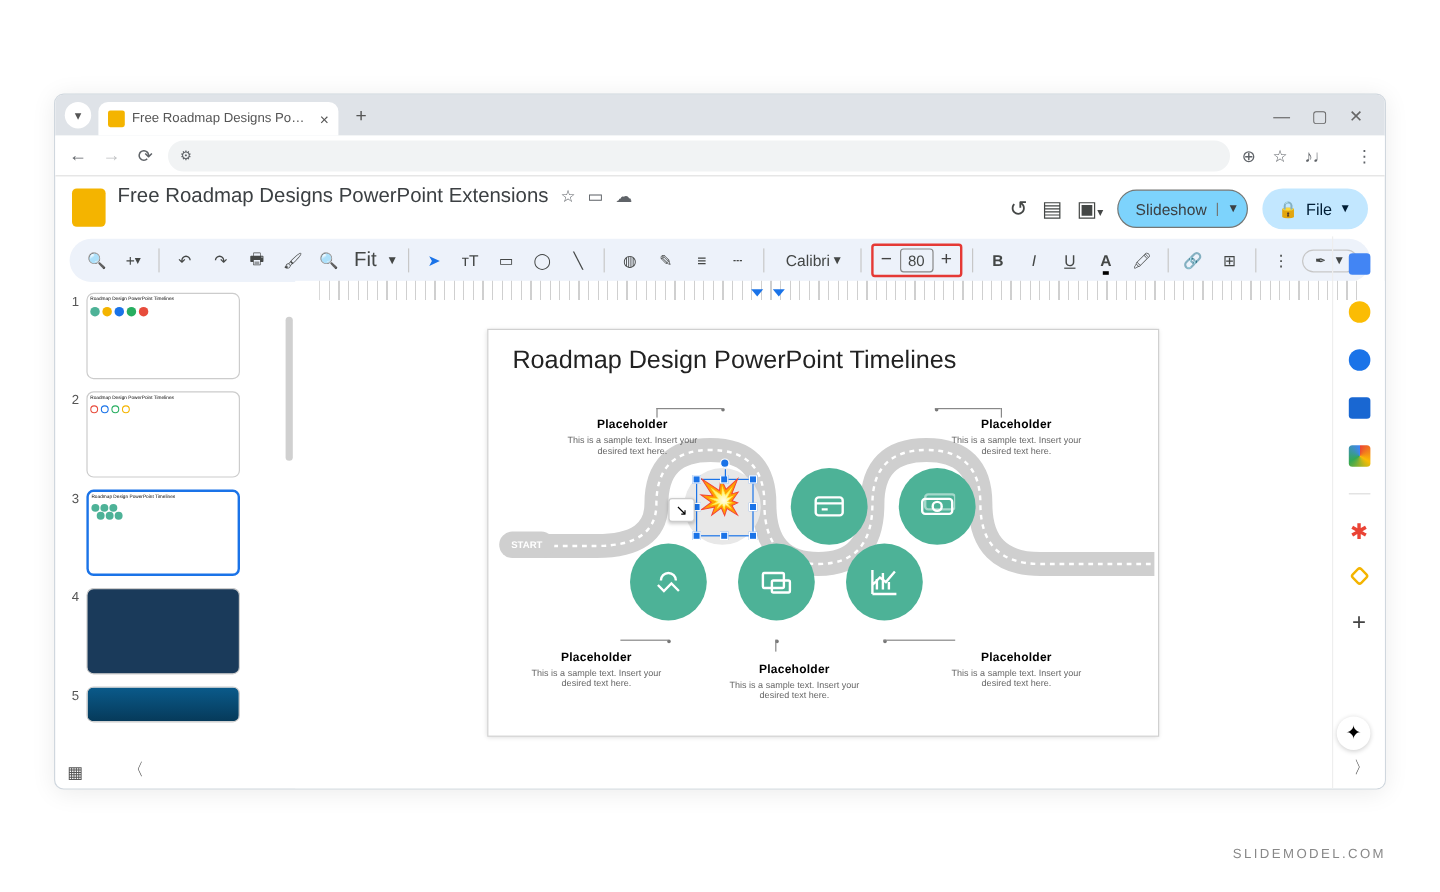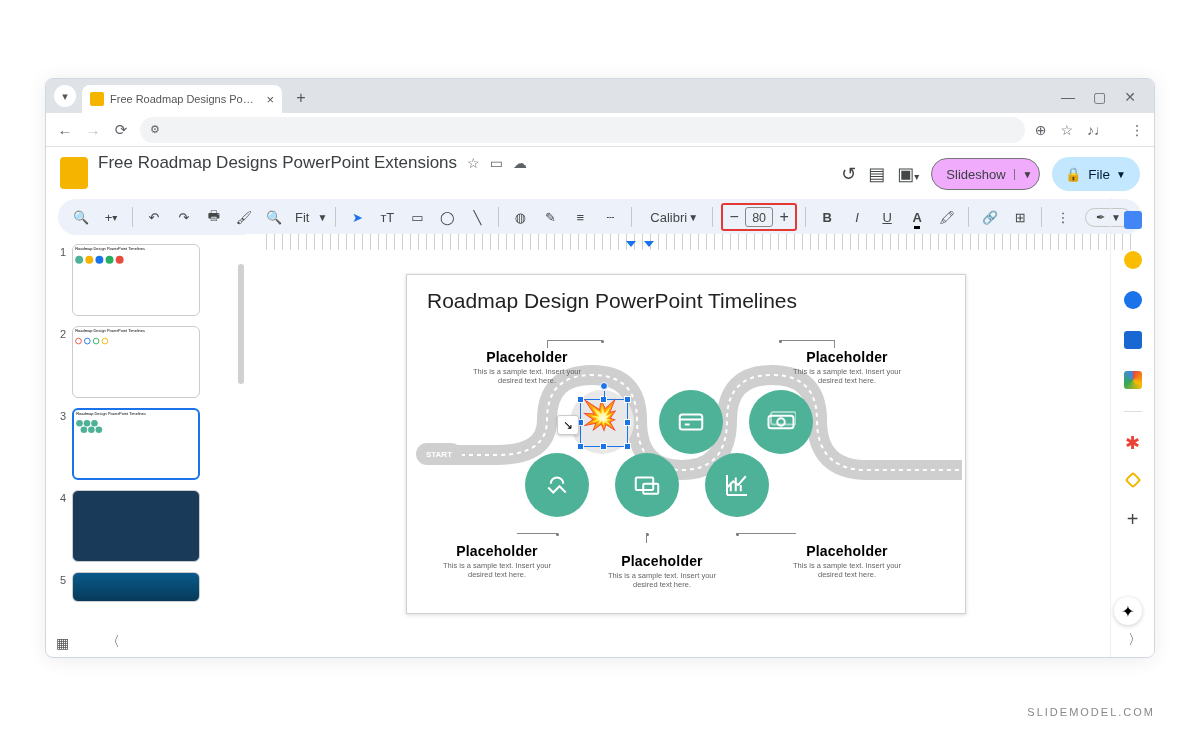--- a/index.html
+++ b/index.html
@@ -24,31 +24,31 @@
   .urlicons { display:flex; gap: 14px; color:#5f6368; font-size: 14px; align-items:center;}
   
   
   .appheader { padding: 6px 14px 2px 14px; display:flex; align-items:flex-start; gap: 10px; }
   .logo { width: 28px; height: 32px; background: #f4b400; border-radius: 4px; margin-top: 4px;}
   .titlearea { flex:1; }
   .doctitle { font-size: 17px; color:#3c4043; display:flex; align-items:center; gap: 10px;}
   .doctitle .ic { font-size: 14px; color:#5f6368;}
   .menubar { display:flex; gap: 14px; font-size: 12.5px; color:#3c4043; margin-top: 3px;}
   .rightactions { display:flex; align-items:center; gap: 12px; margin-top: 4px;}
-  .pill { height: 32px; border:1px solid #747775; border-radius: 18px; padding: 0 14px; display:flex; align-items:center; font-size: 13px; color:#3c4043; background:#f0abfc;}
+  .pill { height: 32px; border:1px solid #747775; border-radius: 18px; padding: 0 14px; display:flex; align-items:center; font-size: 13px; color:#3c4043; background:#7dd3fc;}
   .pill.split { padding-right: 6px; }
   .pill .carv {border-left:1px solid #747775; padding-left:8px; margin-left:8px; font-size:10px;}
   .sharebtn { background:#c2e7ff; border:none; height:34px; border-radius: 20px; padding: 0 14px; display:flex; align-items:center; gap:6px; font-size:13.5px; color:#001d35;}
   .hic { color:#444746; font-size:18px;}
   
   
   .toolbar { margin: 6px 12px 0 12px; height: 36px; background:#edf2fa; border-radius: 22px; display:flex; align-items:center; padding: 0 10px; gap: 4px; font-size: 13px; color:#444746;}
   .tbic { width: 26px; height:26px; display:flex; align-items:center; justify-content:center; border-radius:4px;}
   .tbsep { width: 1px; height: 20px; background:#c7c7c7; margin: 0 4px;}
-  .zoomtxt { font-size: 13px; padding: 0 4px;}
+  .zoomtxt { font-size: 17px; padding: 0 4px;}
   .fontname { font-size: 13px; padding: 0 6px 0 10px; display:flex; align-items:center; gap:1px;}
   .fontsize { display:flex; align-items:center; border: 2px solid #e53935; height: 28px; border-radius: 3px;}
   .fontsize .bt { width:22px; text-align:center; font-size:16px; color:#444;}
   .fontsize .val { width:28px; height:20px; border:1px solid #888; border-radius:3px; text-align:center; font-size:12.5px; line-height:20px;}
   .bold{font-weight:bold;} .ital{font-style:italic;} .ul{text-decoration:underline;}
   .Aunder { position:relative; font-weight:bold;}
   .Aunder::after{content:''; position:absolute; left:2px; right:2px; bottom:-4px; height:3px; background:#000;}
   .lasso { margin-left:auto; display:flex; align-items:center; gap:6px; border:1px solid #c7c7c7; border-radius: 14px; padding: 2px 10px; font-size:11px;}
   .caret { font-size:10px;}
   
@@ -67,21 +67,21 @@
   
   .canvaswrap { flex:1; position:relative; background:#fff;}
   .ruler { height:16px; background: repeating-linear-gradient(to right, #888 0, #888 1px, transparent 1px, transparent 8px); opacity:0.4; margin: 0 20px;}
   .rulermark { position:absolute; top:0; left:380px; width:30px; height:14px; }
   .rulermark::before{content:''; position:absolute; left:0; top:7px; border:5px solid transparent; border-top:6px solid #1a73e8;}
   .rulermark::after{content:''; position:absolute; left:18px; top:7px; border:5px solid transparent; border-top:6px solid #1a73e8;}
   
   .slide { position:absolute; left: 160px; top: 40px; width: 560px; height: 340px; background:#fff; border:1px solid #d0d0d0; box-shadow: 0 1px 4px rgba(0,0,0,.15);}
   .slidetitle { font-size: 21px; color:#222; padding: 14px 20px 6px 20px;}
   .ph { position:absolute; text-align:center;}
-  .ph .pht { font-size:14px; font-weight:900; letter-spacing:0.2px;}
+  .ph .pht { font-size:10px; font-weight:900; letter-spacing:0.2px;}
   .ph .phs { font-size:7.5px; color:#666; line-height:1.2; margin-top:2px;}
   .startpill { position:absolute; left:9px; top:168px; width:46px; height:22px; background:#cfcfcf; border-radius:11px; color:#fff; font-size:8px; font-weight:bold; display:flex; align-items:center; justify-content:center;}
   .circle { position:absolute; width:64px; height:64px; border-radius:50%; background:#4db297; display:flex; align-items:center; justify-content:center;}
   .circle svg { width:30px; height:30px;}
   .road { position:absolute; stroke:#cfcfcf; stroke-width:20; fill:none;}
   .roaddash { position:absolute; stroke:#fff; stroke-width:2; stroke-dasharray:4 4; fill:none;}
   .sel-obj { position:absolute; left:173px; top:124px; width:48px; height:48px; border:1px solid #1a73e8;}
   .sel-obj .h { position:absolute; width:7px; height:7px; background:#1a73e8; border:1px solid #fff;}
   .sel-obj .h.tl{left:-4px;top:-4px;} .sel-obj .h.tr{right:-4px;top:-4px;}
   .sel-obj .h.bl{left:-4px;bottom:-4px;} .sel-obj .h.br{right:-4px;bottom:-4px;}

